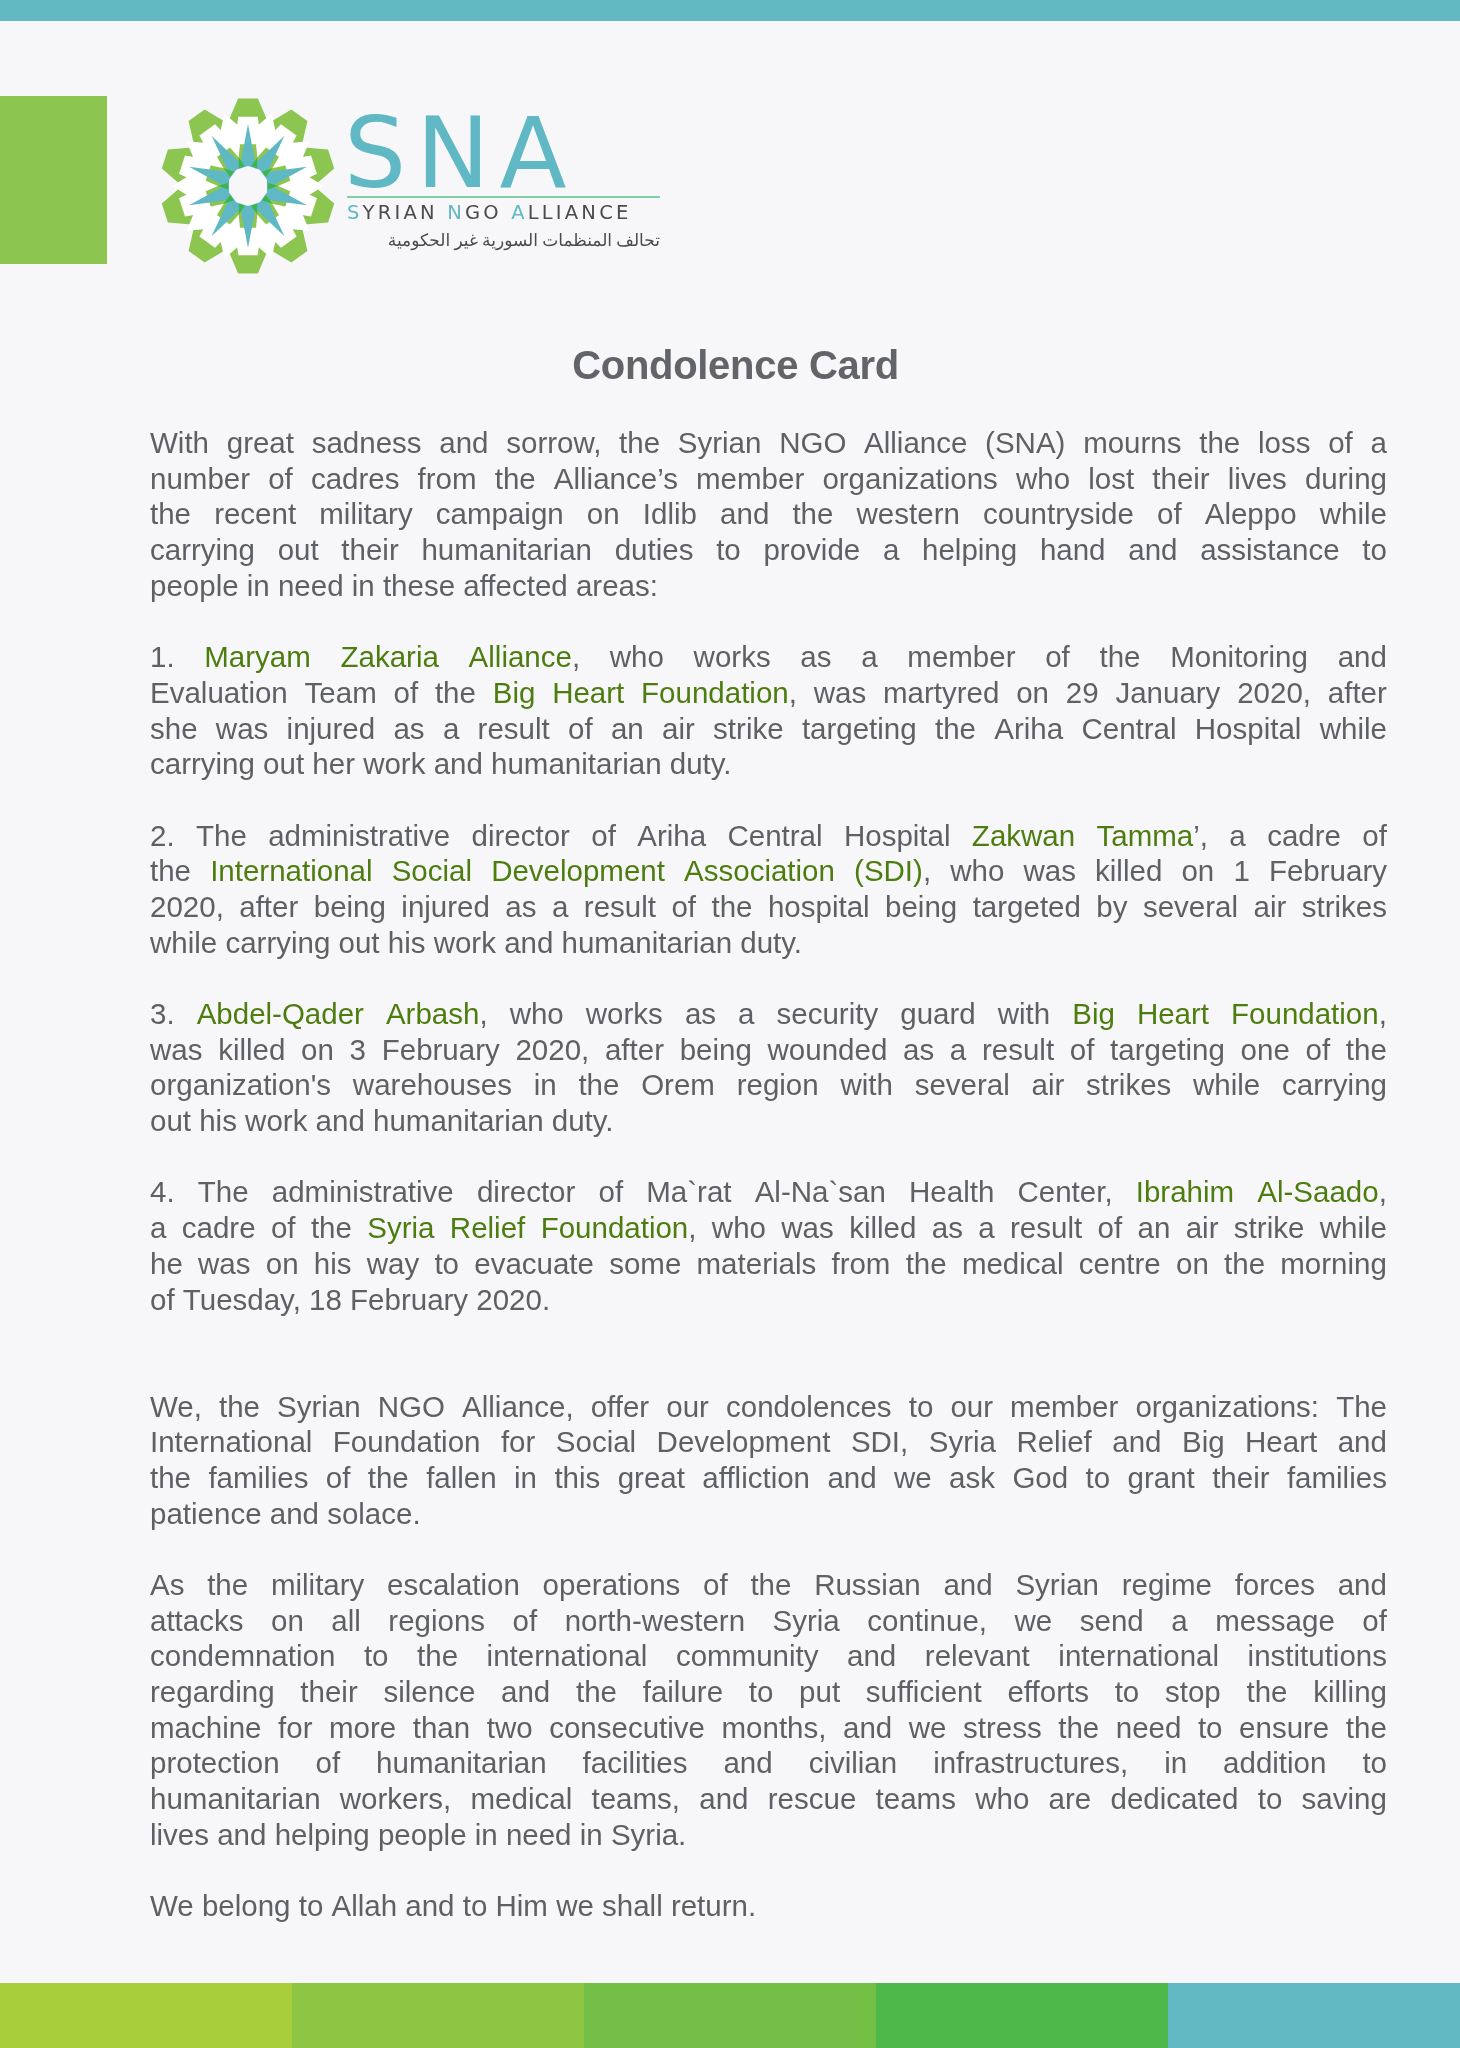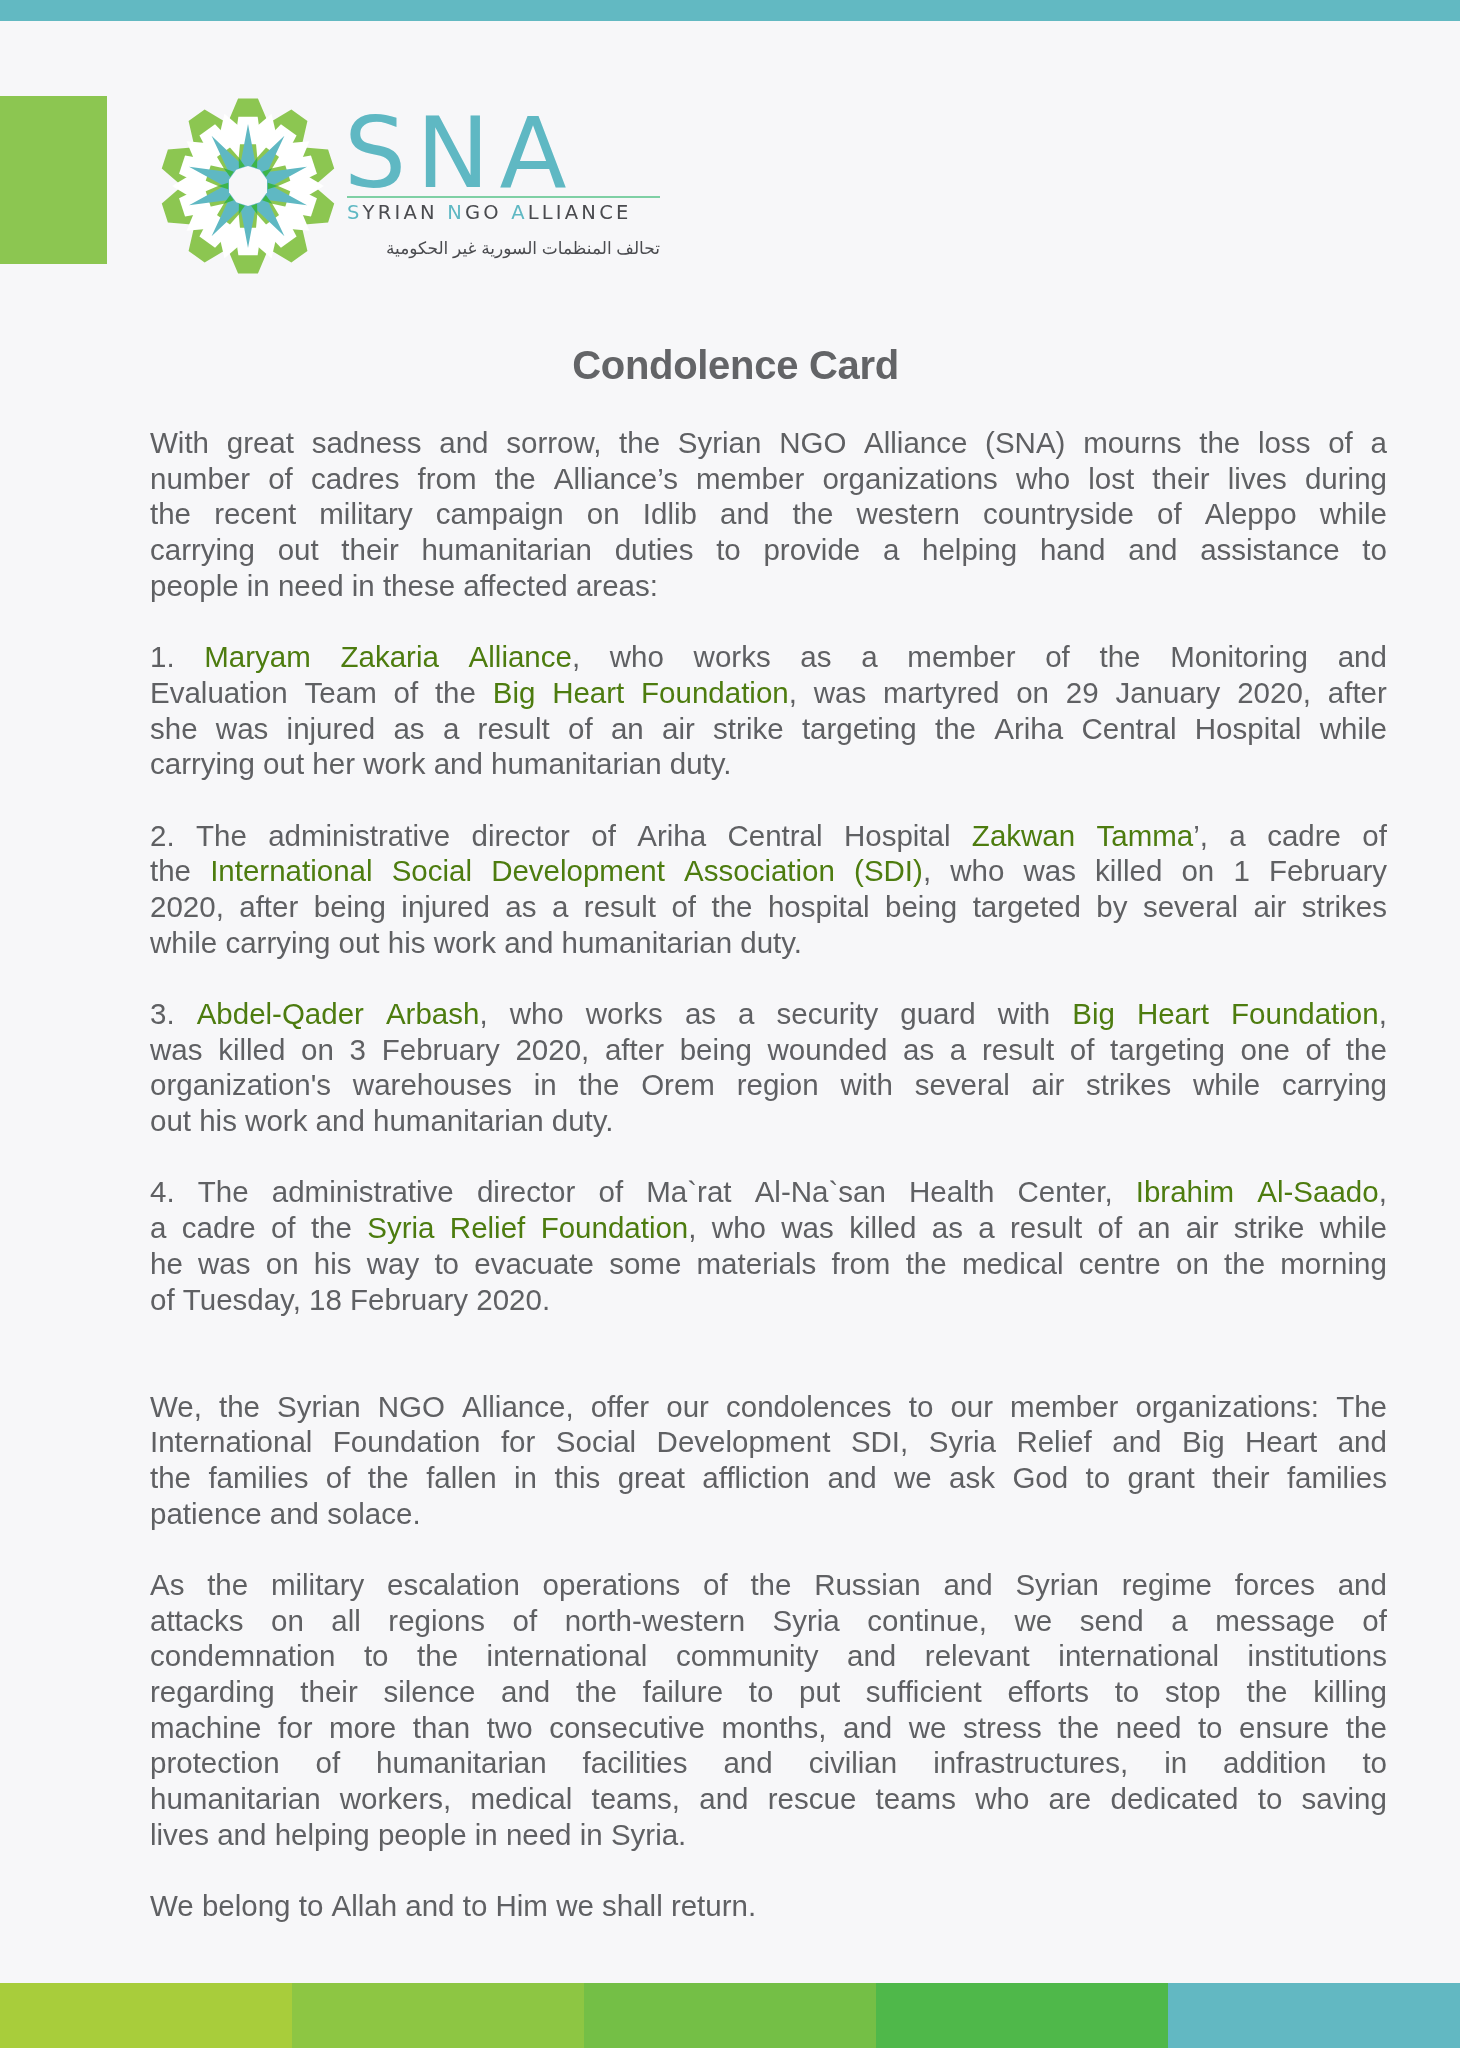--- a/index.html
+++ b/index.html
@@ -17,22 +17,22 @@
     font-family: "DejaVu Sans", sans-serif; font-size: 98px; line-height: 98px;
     letter-spacing: 10px; color: #5fb8c3; font-weight: normal; height: 92px;
   }
   .sna-rule { height: 2px; background: #7fd0a5; margin: 0 0 4px 3px; width: 313px; }
   .sna-sub {
     font-family: "DejaVu Sans", sans-serif; font-size: 19.5px; letter-spacing: 3.2px;
     color: #4a4b4f; line-height: 22px; margin-left: 3px; white-space: nowrap;
   }
   .sna-sub .hl { color: #5fb8c3; }
   .sna-ar {
-    font-family: Liberation Sans, sans-serif; font-size: 17px; color: #4a4b4f;
-    direction: rtl; text-align: right; width: 316px; margin-top: 14px; white-space: nowrap;
+    font-family: Liberation Serif, serif; font-size: 17px; color: #4a4b4f;
+    direction: rtl; text-align: right; width: 316px; margin-top: 6px; white-space: nowrap;
   }
   .title {
     position: absolute; left: 117px; width: 1237px; top: 343px; text-align: center;
     font-size: 40px; font-weight: bold; color: #636467; letter-spacing: -0.3px;
   }
   .body-text { position: absolute; left: 110px; top: 425px; width: 1237px; margin-left: 40px; }
   .line {
     height: 35.7px; line-height: 35.7px; font-size: 29.5px; white-space: nowrap;
     display: flex; justify-content: space-between;
   }

